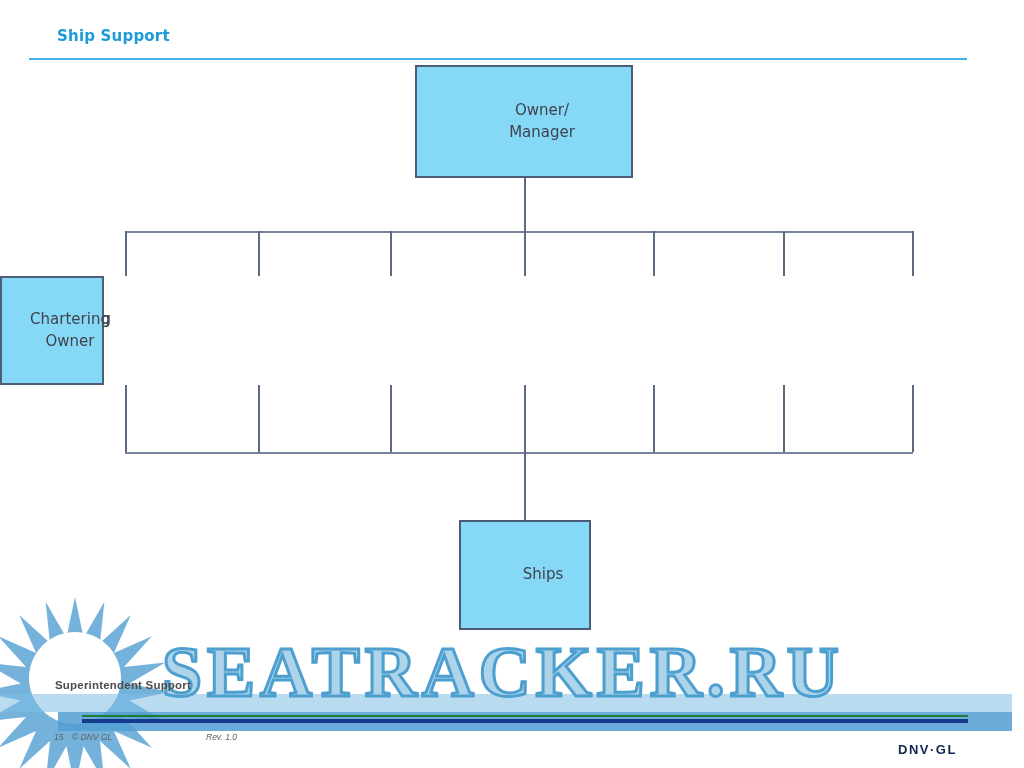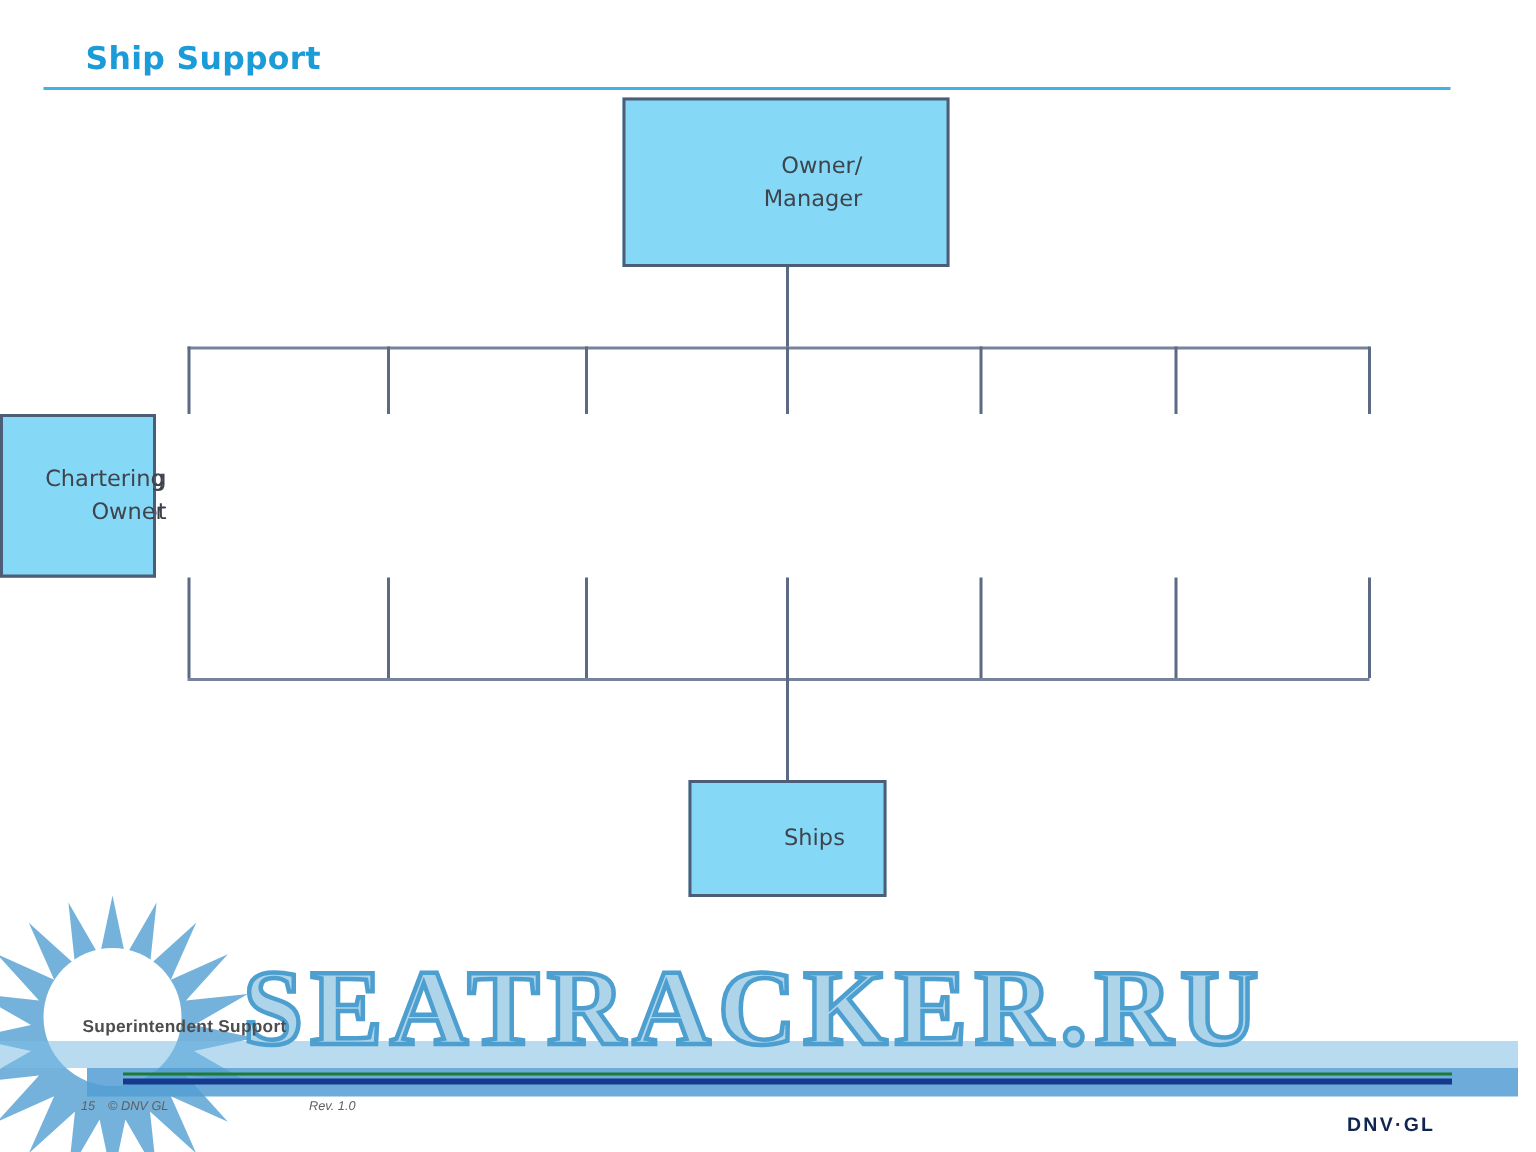--- a/index.html
+++ b/index.html
@@ -2,36 +2,36 @@
 <html><head>
 <meta charset="utf-8">
 <style>
   html,body{margin:0;padding:0;background:#888;}
   .slide{
     position:relative;width:1024px;height:768px;background:#ffffff;
     overflow:hidden;font-family:"DejaVu Sans","Liberation Sans",sans-serif;
   }
   
   .slide-title{
-    position:absolute;left:57px;top:27px;font-size:21px;font-weight:bold;
+    position:absolute;left:57px;top:27px;font-size:15px;font-weight:bold;
     color:#1b9cd8;letter-spacing:.2px;
   }
   .title-rule{
     position:absolute;left:29px;top:58px;width:938px;height:2px;background:#41b2e6;
   }
   
   .node{
     position:absolute;background:#85d9f7;border:2px solid #4e5d77;
     box-sizing:border-box;display:flex;align-items:center;justify-content:center;
-    text-align:right;color:#3f434c;font-size:15px;line-height:1.45;
+    text-align:center;color:#3f434c;font-size:15px;line-height:1.45;
     white-space:pre-line;
     padding-left:36px;
   }
   .node.owner{left:415px;top:65px;width:218px;height:113px;}
-  .node.ships{left:459px;top:520px;width:132px;height:78px;}
+  .node.ships{left:459px;top:520px;width:132px;height:110px;}
   .dept{top:276px;width:104px;height:109px;}
   .dept:nth-of-type(1){left:73px;}
   .dept:nth-of-type(2){left:206px;}
   .dept:nth-of-type(3){left:338px;}
   .dept:nth-of-type(4){left:472px;}
   .dept:nth-of-type(5){left:601px;}
   .dept:nth-of-type(6){left:731px;}
   .dept:nth-of-type(7){left:860px;}
   
   .conn{position:absolute;background:#5c6a84;}

